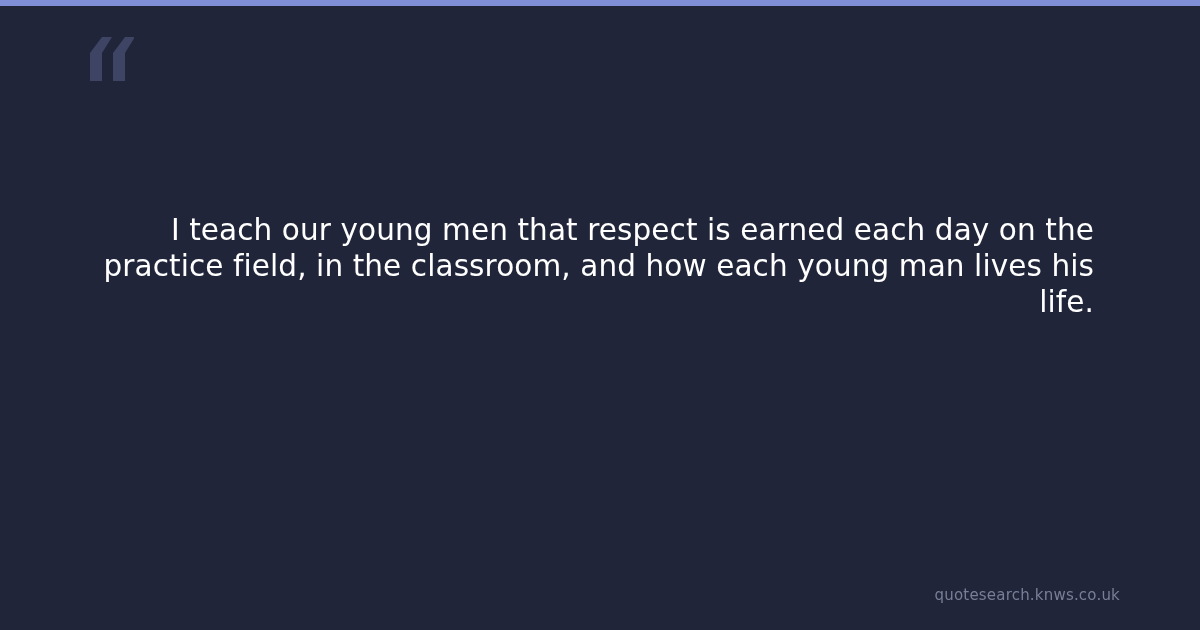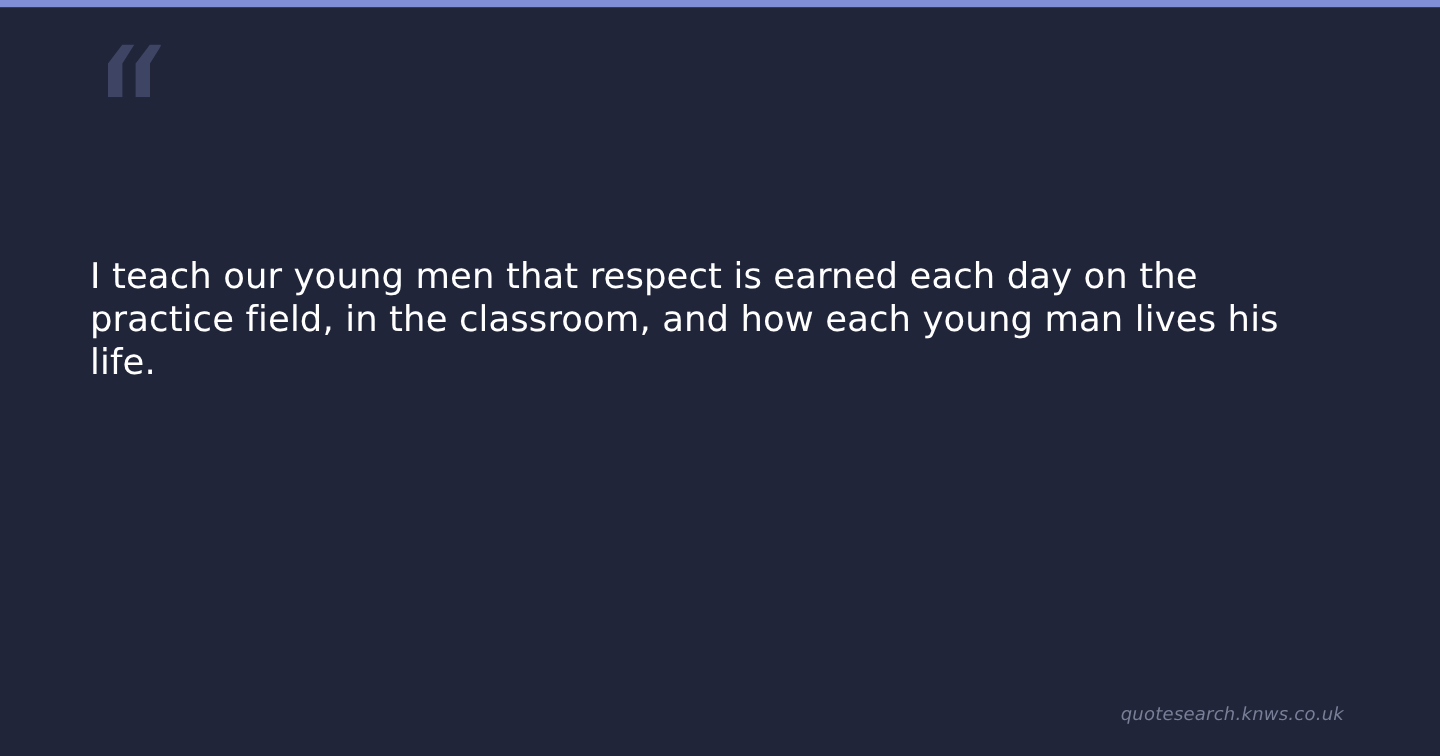--- a/index.html
+++ b/index.html
@@ -36,23 +36,24 @@
   #quote-mark {
     position: absolute;
     left: 80px;
     top: 37px;
     width: 54px;
     height: 44px;
   }
 
   #content {
     position: absolute;
-    left: 75px;
+    left: 64px;
     top: 212px;
     width: 1030px;
+    text-align: right;
   }
 
   #quote-text {
     margin: 0;
     color: #ffffff;
     font-family: "DejaVu Sans", sans-serif;
     font-size: 29.5px;
     font-weight: 400;
     line-height: 36px;
     letter-spacing: 0.1px;
@@ -74,21 +75,20 @@
   #watermark {
     position: absolute;
     right: 80px;
     bottom: 26px;
     color: #787f96;
     font-family: "DejaVu Sans", sans-serif;
     font-size: 15px;
     font-weight: 400;
     letter-spacing: 0.2px;
     text-align: left;
-    font-style: italic;
   }
 </style>
 </head>
 <body>
 
 <div id="quote-card">
 
   <div id="accent-bar"></div>
 
   <div id="quote-mark">

